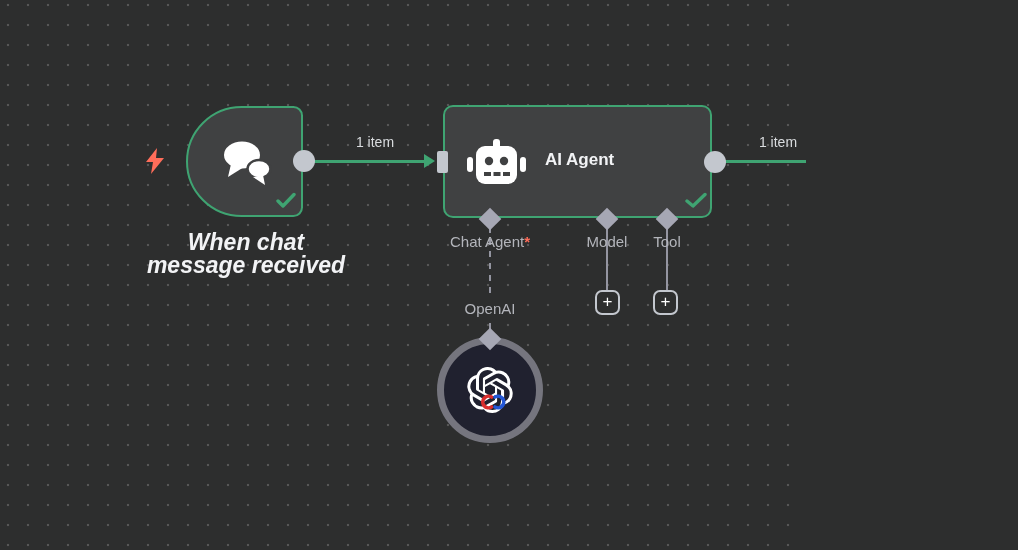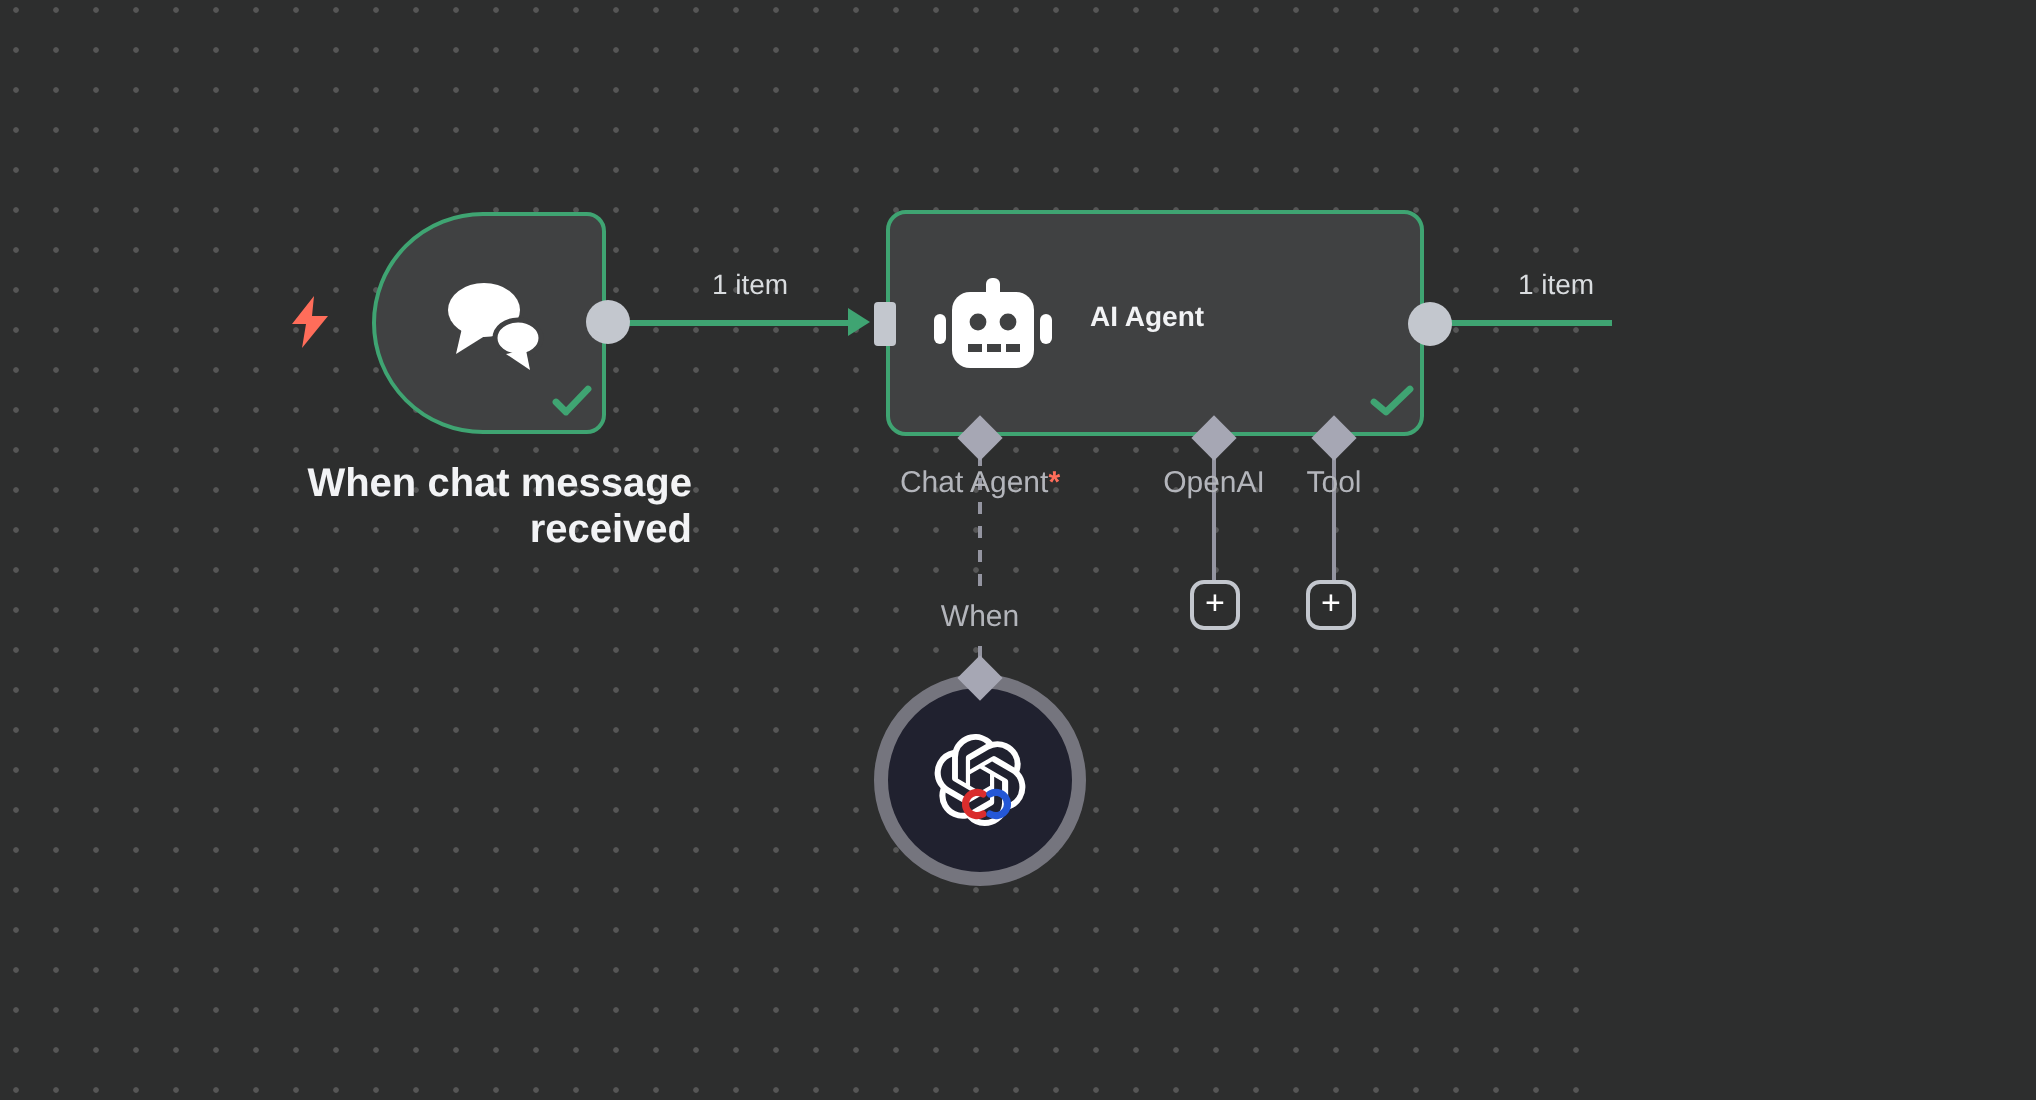--- a/index.html
+++ b/index.html
@@ -24,26 +24,26 @@
     left:443px; top:105px; width:269px; height:113px; border-radius:10px;
     display:flex; align-items:center;
   }
   .node-openai {
     left:437px; top:337px; width:106px; height:106px; border-radius:50%;
     border:7px solid #75757e; background:#20212f;
     display:flex; align-items:center; justify-content:center;
   }
 
   .node-title {
-    position:absolute; left:545px; top:150px; font-size:14px; font-weight:700;
+    position:absolute; left:545px; top:150px; font-size:17px; font-weight:700;
     color:#f2f3f5; z-index:4;
   }
   .node-label {
-    position:absolute; text-align:right; font-weight:700; color:#f2f3f5;
-    font-size:20px; line-height:23px; z-index:3;
+    position:absolute; text-align:center; font-weight:700; color:#f2f3f5;
+    font-size:23px; line-height:23px; z-index:3;font-style:italic;
   }
   .label-trigger { left:146px; top:231px; width:200px; }
   .label-openai  { left:390px; top:447px; width:200px; }
 
   .wire-h { position:absolute; height:3px; background:#3fa472; z-index:1; }
   .wire-v { position:absolute; width:2px; background:#9495a1; z-index:1; }
   .wire-dashed {
     position:absolute; width:2px; z-index:1;
     background:repeating-linear-gradient(to bottom, #9495a1 0 6px, transparent 6px 12px);
   }
@@ -99,21 +99,21 @@
 
   <div class="wire-h" style="left:304px; top:160px; width:120px;"></div>
   <div class="arrow-right" style="left:424px; top:154px;"></div>
   <div class="wire-h" style="left:715px; top:160px; width:110px;"></div>
   <div class="wire-dashed" style="left:489px; top:227px; height:104px;"></div>
   <div class="wire-v" style="left:606px; top:227px; height:63px;"></div>
   <div class="wire-v" style="left:666px; top:227px; height:63px;"></div>
 
   <div class="wire-label" style="left:335px; top:134px;">1 item</div>
   <div class="wire-label" style="left:738px; top:134px;">1 item</div>
-  <div class="model-label">When</div>
+  <div class="model-label">OpenAI</div>
 
   <svg class="icon-abs" style="left:144px; top:148px;" width="22" height="26" viewBox="0 0 22 26">
     <polygon points="13,0 2,14 9,14 7,26 20,10 12,10" fill="#ff6d5a"></polygon>
   </svg>
 
   <div class="node node-trigger"></div>
   <svg class="icon-abs" style="left:219px; top:139px;" width="56" height="48" viewBox="0 0 56 48">
     <ellipse cx="23" cy="16" rx="18" ry="13.5" fill="#ffffff"></ellipse>
     <polygon points="12,25 9,38 25,28" fill="#ffffff"></polygon>
     <ellipse cx="40" cy="30" rx="11.5" ry="9" fill="#ffffff" stroke="#404142" stroke-width="2.5"></ellipse>
@@ -147,21 +147,21 @@
 
   <div class="dot-port" style="left:704px; top:151px;"></div>
 
   <div class="diamond-port" style="left:482px; top:211px;"></div>
   <div class="diamond-port" style="left:599px; top:211px;"></div>
   <div class="diamond-port" style="left:659px; top:211px;"></div>
 
   <div class="port-label" style="left:430px; top:233px;">
     <span>Chat Agent</span><span class="required">*</span>
   </div>
-  <div class="port-label" style="left:547px; top:233px;">OpenAI</div>
+  <div class="port-label" style="left:547px; top:233px;">Model</div>
   <div class="port-label" style="left:607px; top:233px;">Tool</div>
 
   <div class="plus-btn" style="left:595px; top:290px;"><span>+</span></div>
   <div class="plus-btn" style="left:653px; top:290px;"><span>+</span></div>
 
   <div class="node node-openai">
     <div class="openai-logo-wrap">
       <svg width="46" height="46" viewBox="0 0 24 24">
         <path fill="#ffffff" d="M22.2819 9.8211a5.9847 5.9847 0 0 0-.5157-4.9108 6.0462 6.0462 0 0 0-6.5098-2.9A6.0651 6.0651 0 0 0 4.9807 4.1818a5.9847 5.9847 0 0 0-3.9977 2.9 6.0462 6.0462 0 0 0 .7427 7.0966 5.98 5.98 0 0 0 .511 4.9107 6.051 6.051 0 0 0 6.5146 2.9001A5.9847 5.9847 0 0 0 13.2599 24a6.0557 6.0557 0 0 0 5.7718-4.2058 5.9894 5.9894 0 0 0 3.9977-2.9001 6.0557 6.0557 0 0 0-.7475-7.073zm-9.022 12.6081a4.4755 4.4755 0 0 1-2.8764-1.0408l.1419-.0804 4.7783-2.7582a.7948.7948 0 0 0 .3927-.6813v-6.7369l2.02 1.1686a.071.071 0 0 1 .038.0615v5.5826a4.504 4.504 0 0 1-4.4945 4.4849zm-9.6607-4.1254a4.4708 4.4708 0 0 1-.5346-3.0137l.142.0852 4.783 2.7582a.7712.7712 0 0 0 .7806 0l5.8428-3.3685v2.3324a.0804.0804 0 0 1-.0332.0615L9.74 19.9502a4.4992 4.4992 0 0 1-6.1408-1.6464zM2.3408 7.8956a4.485 4.485 0 0 1 2.3655-1.9728V11.6a.7664.7664 0 0 0 .3879.6765l5.8144 3.3543-2.0201 1.1685a.0757.0757 0 0 1-.071 0l-4.8303-2.7865A4.504 4.504 0 0 1 2.3408 7.8956zm16.5963 3.8558L13.1038 8.364 15.1192 7.2a.0757.0757 0 0 1 .071 0l4.8303 2.7913a4.4944 4.4944 0 0 1-.6765 8.1042v-5.6772a.79.79 0 0 0-.407-.667zm2.0107-3.0231l-.142-.0852-4.7735-2.7818a.7759.7759 0 0 0-.7854 0L9.409 9.2297V6.8974a.0662.0662 0 0 1 .0284-.0615l4.8303-2.7866a4.4992 4.4992 0 0 1 6.6802 4.66zM8.3065 12.863l-2.02-1.1638a.0804.0804 0 0 1-.038-.0567V6.0742a4.4992 4.4992 0 0 1 7.3757-3.4537l-.142.0805L8.704 5.459a.7948.7948 0 0 0-.3927.6813zm1.0976-2.3654l2.602-1.4998 2.6069 1.4998v2.9994l-2.5974 1.4997-2.6067-1.4997z"></path>
       </svg>

